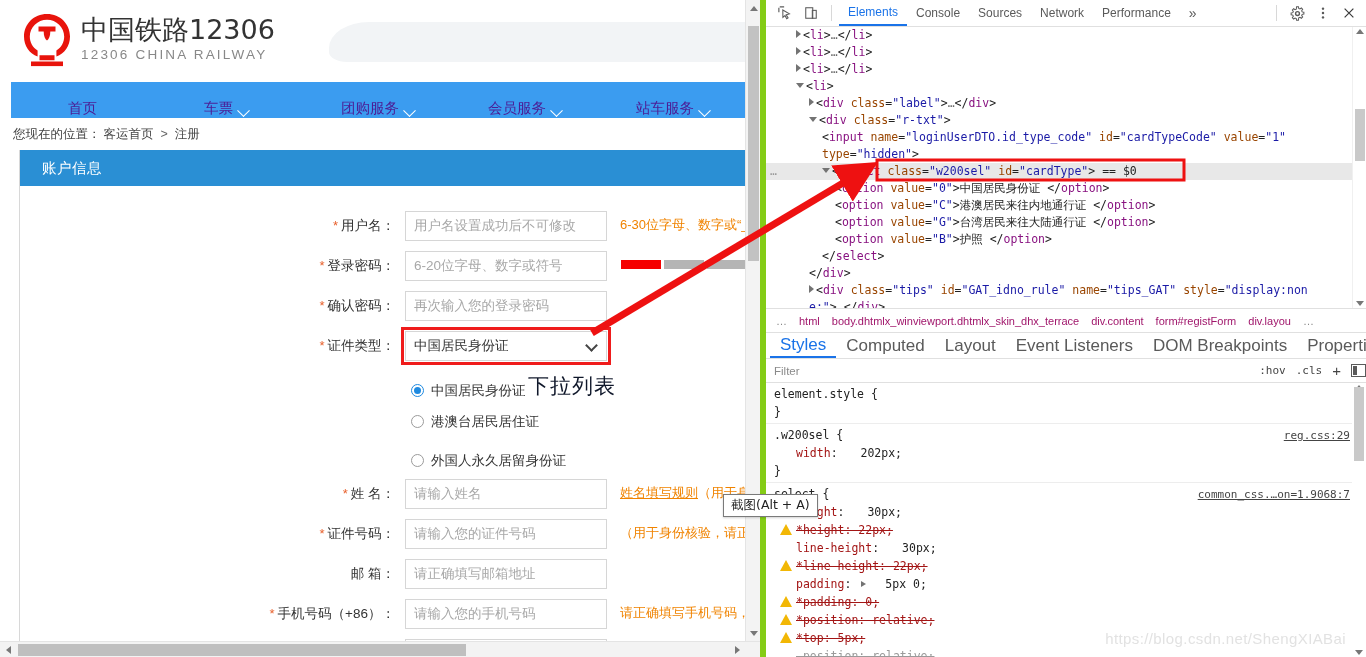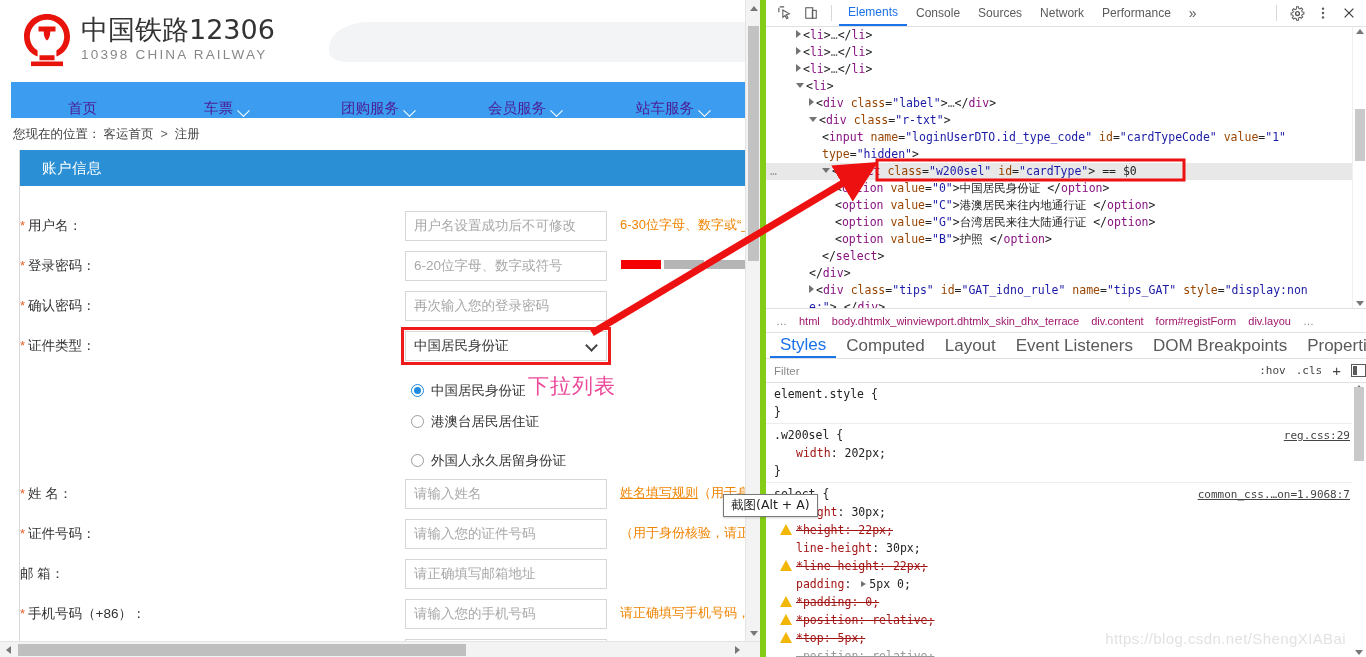--- a/index.html
+++ b/index.html
@@ -75,21 +75,21 @@
            height: 500px; position: relative; background: #fff; }
   .panel-title {
     height: 36px; background: #2a8fd4; color: #fff; font-size: 14.5px;
     display: flex; align-items: center; padding-left: 22px; letter-spacing: .5px;
   }
 
   
   .form { padding-top: 22px; }
   .row { display: flex; align-items: center; height: 35px; margin-bottom: 5px; position: relative; }
   .lbl {
-    width: 385px; padding-right: 10px;
+    width: 385px; text-align: right; padding-right: 10px;
     font-size: 13.5px; color: #333; white-space: nowrap;
   }
   .req { color: #e8602c; margin-right: 3px; font-size: 13px; }
   .ctl { width: 202px; position: relative; }
   .ctl input.txt {
     width: 202px; height: 30px; border: 1px solid #d6d6d6; background: #fff;
     padding: 0 8px; font-size: 13.5px; color: #333; outline: none;
     font-family: "Liberation Sans", sans-serif;
   }
   .ctl input.txt::placeholder { color: #a8a8a8; }
@@ -119,21 +119,21 @@
     background: #fff; position: relative; flex: 0 0 auto; margin-right: 7px; cursor: pointer;
   }
   .radio.sel { border: 1px solid #1f8ae0; }
   .radio.sel::after {
     content: ""; position: absolute; left: 50%; top: 50%; width: 7px; height: 7px;
     margin: -3.5px 0 0 -3.5px; border-radius: 50%; background: #1f8ae0;
   }
   .radio-lbl { font-size: 13.5px; color: #333; }
 
   .annot-dropdown {
-    position: absolute; left: 528px; top: 372px; font-size: 21px; color: #ec4899;
+    position: absolute; left: 528px; top: 372px; font-size: 21px; color: #0f172a;
     font-family: Liberation Sans, sans-serif; letter-spacing: 1px;
   }
 
   
   .vscroll {
     position: absolute; right: 0; top: 0; width: 15px; height: 641px;
     background: #f3f3f3; border-left: 1px solid #e4e4e4;
   }
   .vscroll .thumb { position: absolute; left: 2px; top: 26px; width: 11px; height: 235px; background: #c2c2c2; }
   .vscroll .arrowup, .vscroll .arrowdn {
@@ -253,21 +253,21 @@
   }
   .rule { border-bottom: 1px solid #ededed; padding: 2px 0 2px 8px; position: relative; }
   .sel-name { color: #222; }
   .src {
     position: absolute; right: 22px; top: 3px; font-size: 11px; color: #444;
     text-decoration: underline; cursor: pointer;
     font-family: "DejaVu Sans Mono", monospace;
   }
   .prop { padding-left: 22px; }
   .pn { color: #a31515; }   
-  .pv { color: #222; }      
+  .pv { color: #222; margin-left: 16px; }      
   .strike { text-decoration: line-through; color: #a31515; }
   .grey-strike { text-decoration: line-through; color: #9a9a9a; padding-left: 22px; }
   .warn {
     position: absolute; left: 6px; width: 0; height: 0;
     border-left: 6px solid transparent; border-right: 6px solid transparent;
     border-bottom: 11px solid #f2b705; margin-top: 3px;
   }
   .warn-row { position: relative; }
   .expander {
     display: inline-block; width: 0; height: 0; margin: 0 3px;
@@ -310,21 +310,21 @@
       <div class="logo-wrap">
         <div class="logo-mark">
           <svg width="52" height="56" viewBox="0 0 52 56" xmlns="http://www.w3.org/2000/svg">
             <path d="M26 2 C12.8 2 3 12 3 24.5 C3 34 8.5 41.6 16.6 44.6 L16.6 38.4 C11.9 35.8 8.8 30.7 8.8 24.6 C8.8 15.3 16.5 7.7 26 7.7 C35.5 7.7 43.2 15.3 43.2 24.6 C43.2 30.7 40.1 35.8 35.4 38.4 L35.4 44.6 C43.5 41.6 49 34 49 24.5 C49 12 39.2 2 26 2 Z" fill="#e8140c"></path>
             <path d="M17.5 14.5 L34.5 14.5 L34.5 19.6 L29.3 19.6 C29.3 24.2 27.9 27.2 26 28.6 L26 43.2 L33.5 43.2 L33.5 48.2 L18.5 48.2 L18.5 43.2 L26 43.2 L26 28.6 C24.1 27.2 22.7 24.2 22.7 19.6 L17.5 19.6 Z" fill="#e8140c"></path>
             <rect x="10" y="49.5" width="32" height="4.6" fill="#e8140c"></rect>
           </svg>
         </div>
         <div class="logo-text">
           <div class="logo-cn">中国铁路12306</div>
-          <div class="logo-en">10398 CHINA RAILWAY</div>
+          <div class="logo-en">12306 CHINA RAILWAY</div>
         </div>
       </div>
 
     </div>
 
     <div class="nav-bar">
       <div class="nav-item n0">
         <span>首页</span>
       </div>
       <div class="nav-item n1">

